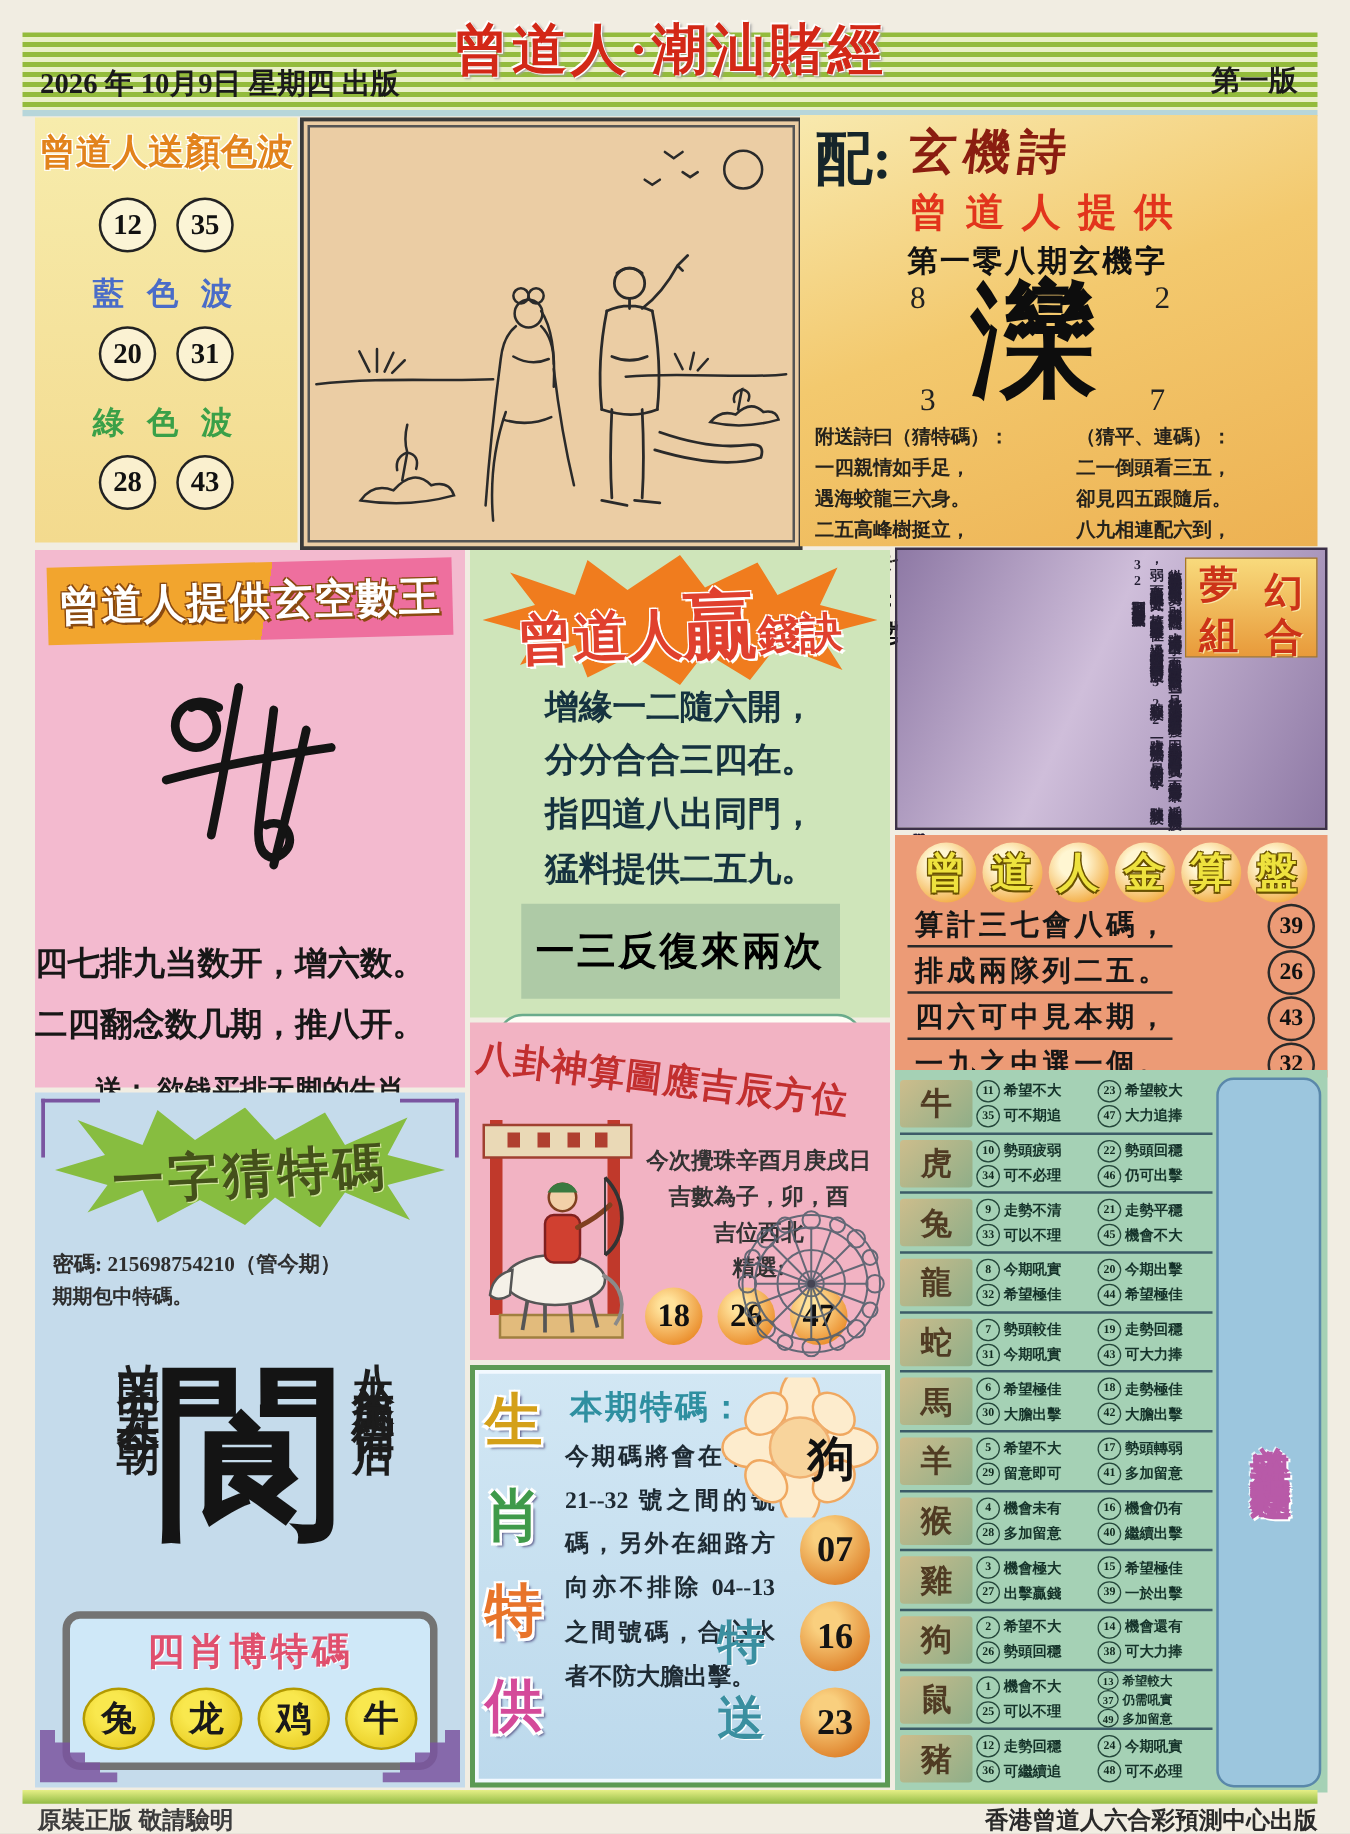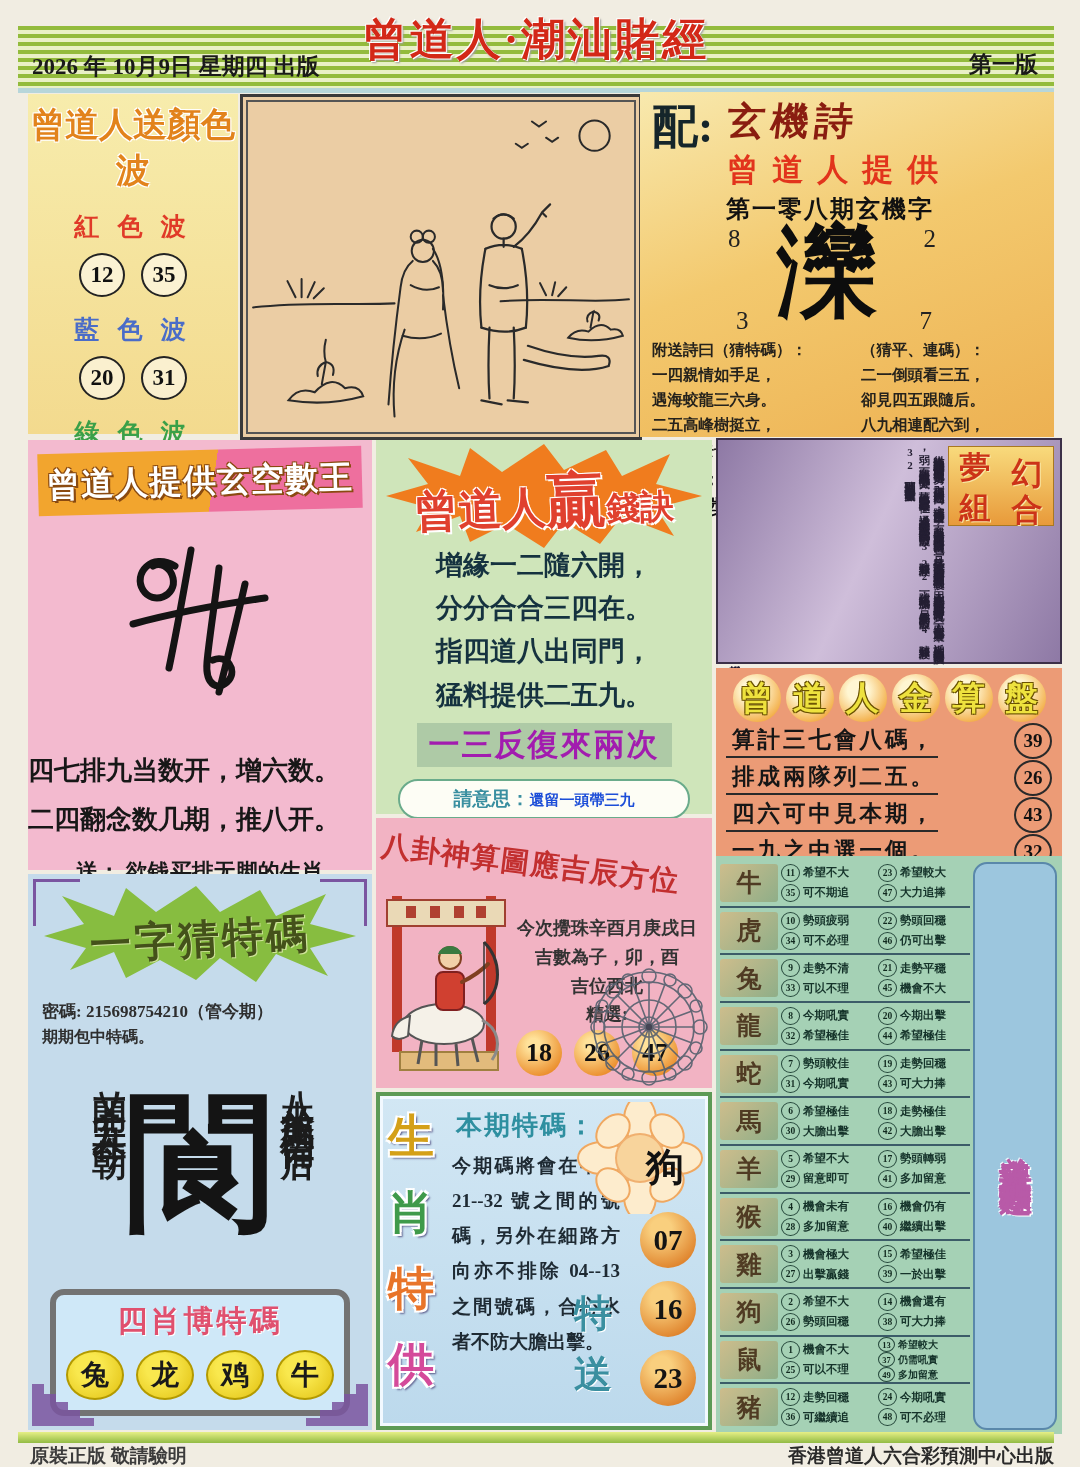--- a/index.html
+++ b/index.html
@@ -9,21 +9,21 @@
   .header{position:absolute;left:18px;top:26px;width:1036px;height:62px;
     background:repeating-linear-gradient(180deg,#93bb3c 0 4px,#e9f0c6 4px 8px);}
   .hdr-date{position:absolute;left:14px;bottom:6px;font-size:23px;font-weight:bold;color:#1a1a1a;}
   .hdr-title{position:absolute;left:0;right:0;top:-16px;text-align:center;font-size:44px;font-weight:bold;
     color:#d32817;letter-spacing:3px;text-shadow:1px 1px 0 #fff,-1px -1px 0 #fff,2px 2px 2px #a0a0a0;}
   .hdr-ed{position:absolute;right:16px;bottom:8px;font-size:23px;font-weight:bold;color:#1a1a1a;}
   .strip{position:absolute;left:18px;top:88px;width:1036px;height:5px;background:#b7d6da;}
   
   .wavebox{position:absolute;left:28px;top:94px;width:210px;height:340px;
     background:linear-gradient(180deg,#f7ecac 0%,#f3da8e 100%);}
-  .wave-title{padding-top:8px;text-align:center;font-size:34px;font-weight:bold;color:#e2831c;
+  .wave-title{padding-top:8px;text-align:center;font-size:29px;font-weight:bold;color:#e2831c;
     text-shadow:1px 1px 0 #fff,-1px -1px 0 #fff,1px -1px 0 #fff,-1px 1px 0 #fff;}
   .wave{margin-top:16px;text-align:center;}
   .wave-label{font-size:25px;font-weight:bold;letter-spacing:6px;}
   .wave.red .wave-label{color:#e03a28;} .wave.blue .wave-label{color:#4a6cc8;} .wave.green .wave-label{color:#3aa048;}
   .wave-nums{display:flex;justify-content:center;gap:16px;margin-top:10px;}
   .wnum{width:42px;height:40px;border:2px solid #222;border-radius:50%;background:rgba(255,255,255,.55);
     display:flex;align-items:center;justify-content:center;font-size:23px;font-weight:bold;color:#111;}
   
   .illus{position:absolute;left:240px;top:94px;width:396px;height:340px;background:#ebcda4;
     border:3px solid #3a3a3a;box-shadow:inset 0 0 0 3px #ebcda4,inset 0 0 0 5px #555;}
@@ -56,22 +56,22 @@
   .xk-lines{margin-top:36px;text-align:left;font-size:26px;font-weight:bold;color:#171717;line-height:1.9;}
   .xk-send{margin-top:12px;text-align:center;font-size:22px;font-weight:bold;color:#1a1a1a;}
   
   .win{position:absolute;left:376px;top:440px;width:336px;height:374px;background:#cfe5ba;}
   .win-title{position:relative;height:104px;}
   .win-burst{position:absolute;left:10px;top:4px;}
   .win-text{position:absolute;left:0;right:0;top:22px;text-align:center;color:#e0402e;font-weight:bold;
     text-shadow:2px 2px 0 #fff,-1px -1px 0 #fff,1px -1px 0 #fff,-1px 1px 0 #fff;transform:rotate(-2deg);}
   .win-text .s1{font-size:44px;} .win-text .s2{font-size:60px;} .win-text .s3{font-size:34px;}
   .win-lines{text-align:center;font-size:27px;font-weight:bold;color:#15323f;line-height:1.6;}
-  .win-high{margin:6px auto 0;width:fit-content;background:#aecaa6;padding:1px 12px;
-    font-size:31px;font-weight:bold;color:#a21caf;letter-spacing:2px;}
+  .win-high{margin:6px auto 0;width:fit-content;background:#aecaa6;padding:17px 12px;
+    font-size:31px;font-weight:bold;color:#000000;letter-spacing:2px;}
   .win-pill{margin:12px auto 0;width:288px;background:#fdfdf5;border:2px solid #6aab8b;border-radius:22px;
     padding:5px 0;text-align:center;}
   .win-pill .lab{font-size:19px;font-weight:bold;color:#3a8fa0;} .win-pill .val{font-size:15px;font-weight:bold;color:#1d4ed8;}
   
   .dream{position:absolute;left:716px;top:438px;width:346px;height:226px;box-sizing:border-box;
     border:2px solid #3c3048;background:linear-gradient(115deg,#8e79a5 0%,#cfbeda 45%,#8e79a5 100%);}
   .dream-title{position:absolute;right:6px;top:6px;width:104px;height:78px;z-index:2;
     background:linear-gradient(#f8da7c,#e89a3a);border:1px solid #a87822;
     display:grid;grid-template-columns:1fr 1fr;align-items:center;justify-items:center;}
   .dream-title span{font-size:31px;font-weight:bold;color:#cc3318;text-shadow:1px 1px 0 #f8e8a8;}
@@ -182,21 +182,20 @@
   <div class="header">
     <div class="hdr-title">曾道人·潮汕賭經</div>
     <div class="hdr-date">2026 年 10月9日  星期四   出版</div>
     <div class="hdr-ed">第一版</div>
   </div>
   <div class="strip"></div>
 
   <div class="wavebox">
     <div class="wave-title">曾道人送顏色波</div>
     <div class="wave red">
-      <div class="wave-label">紅 色 波</div>
       <div class="wave-nums">
         <span class="wnum">12</span>
         <span class="wnum">35</span>
       </div>
     </div>
     <div class="wave blue">
       <div class="wave-label">藍 色 波</div>
       <div class="wave-nums">
         <span class="wnum">20</span>
         <span class="wnum">31</span>

